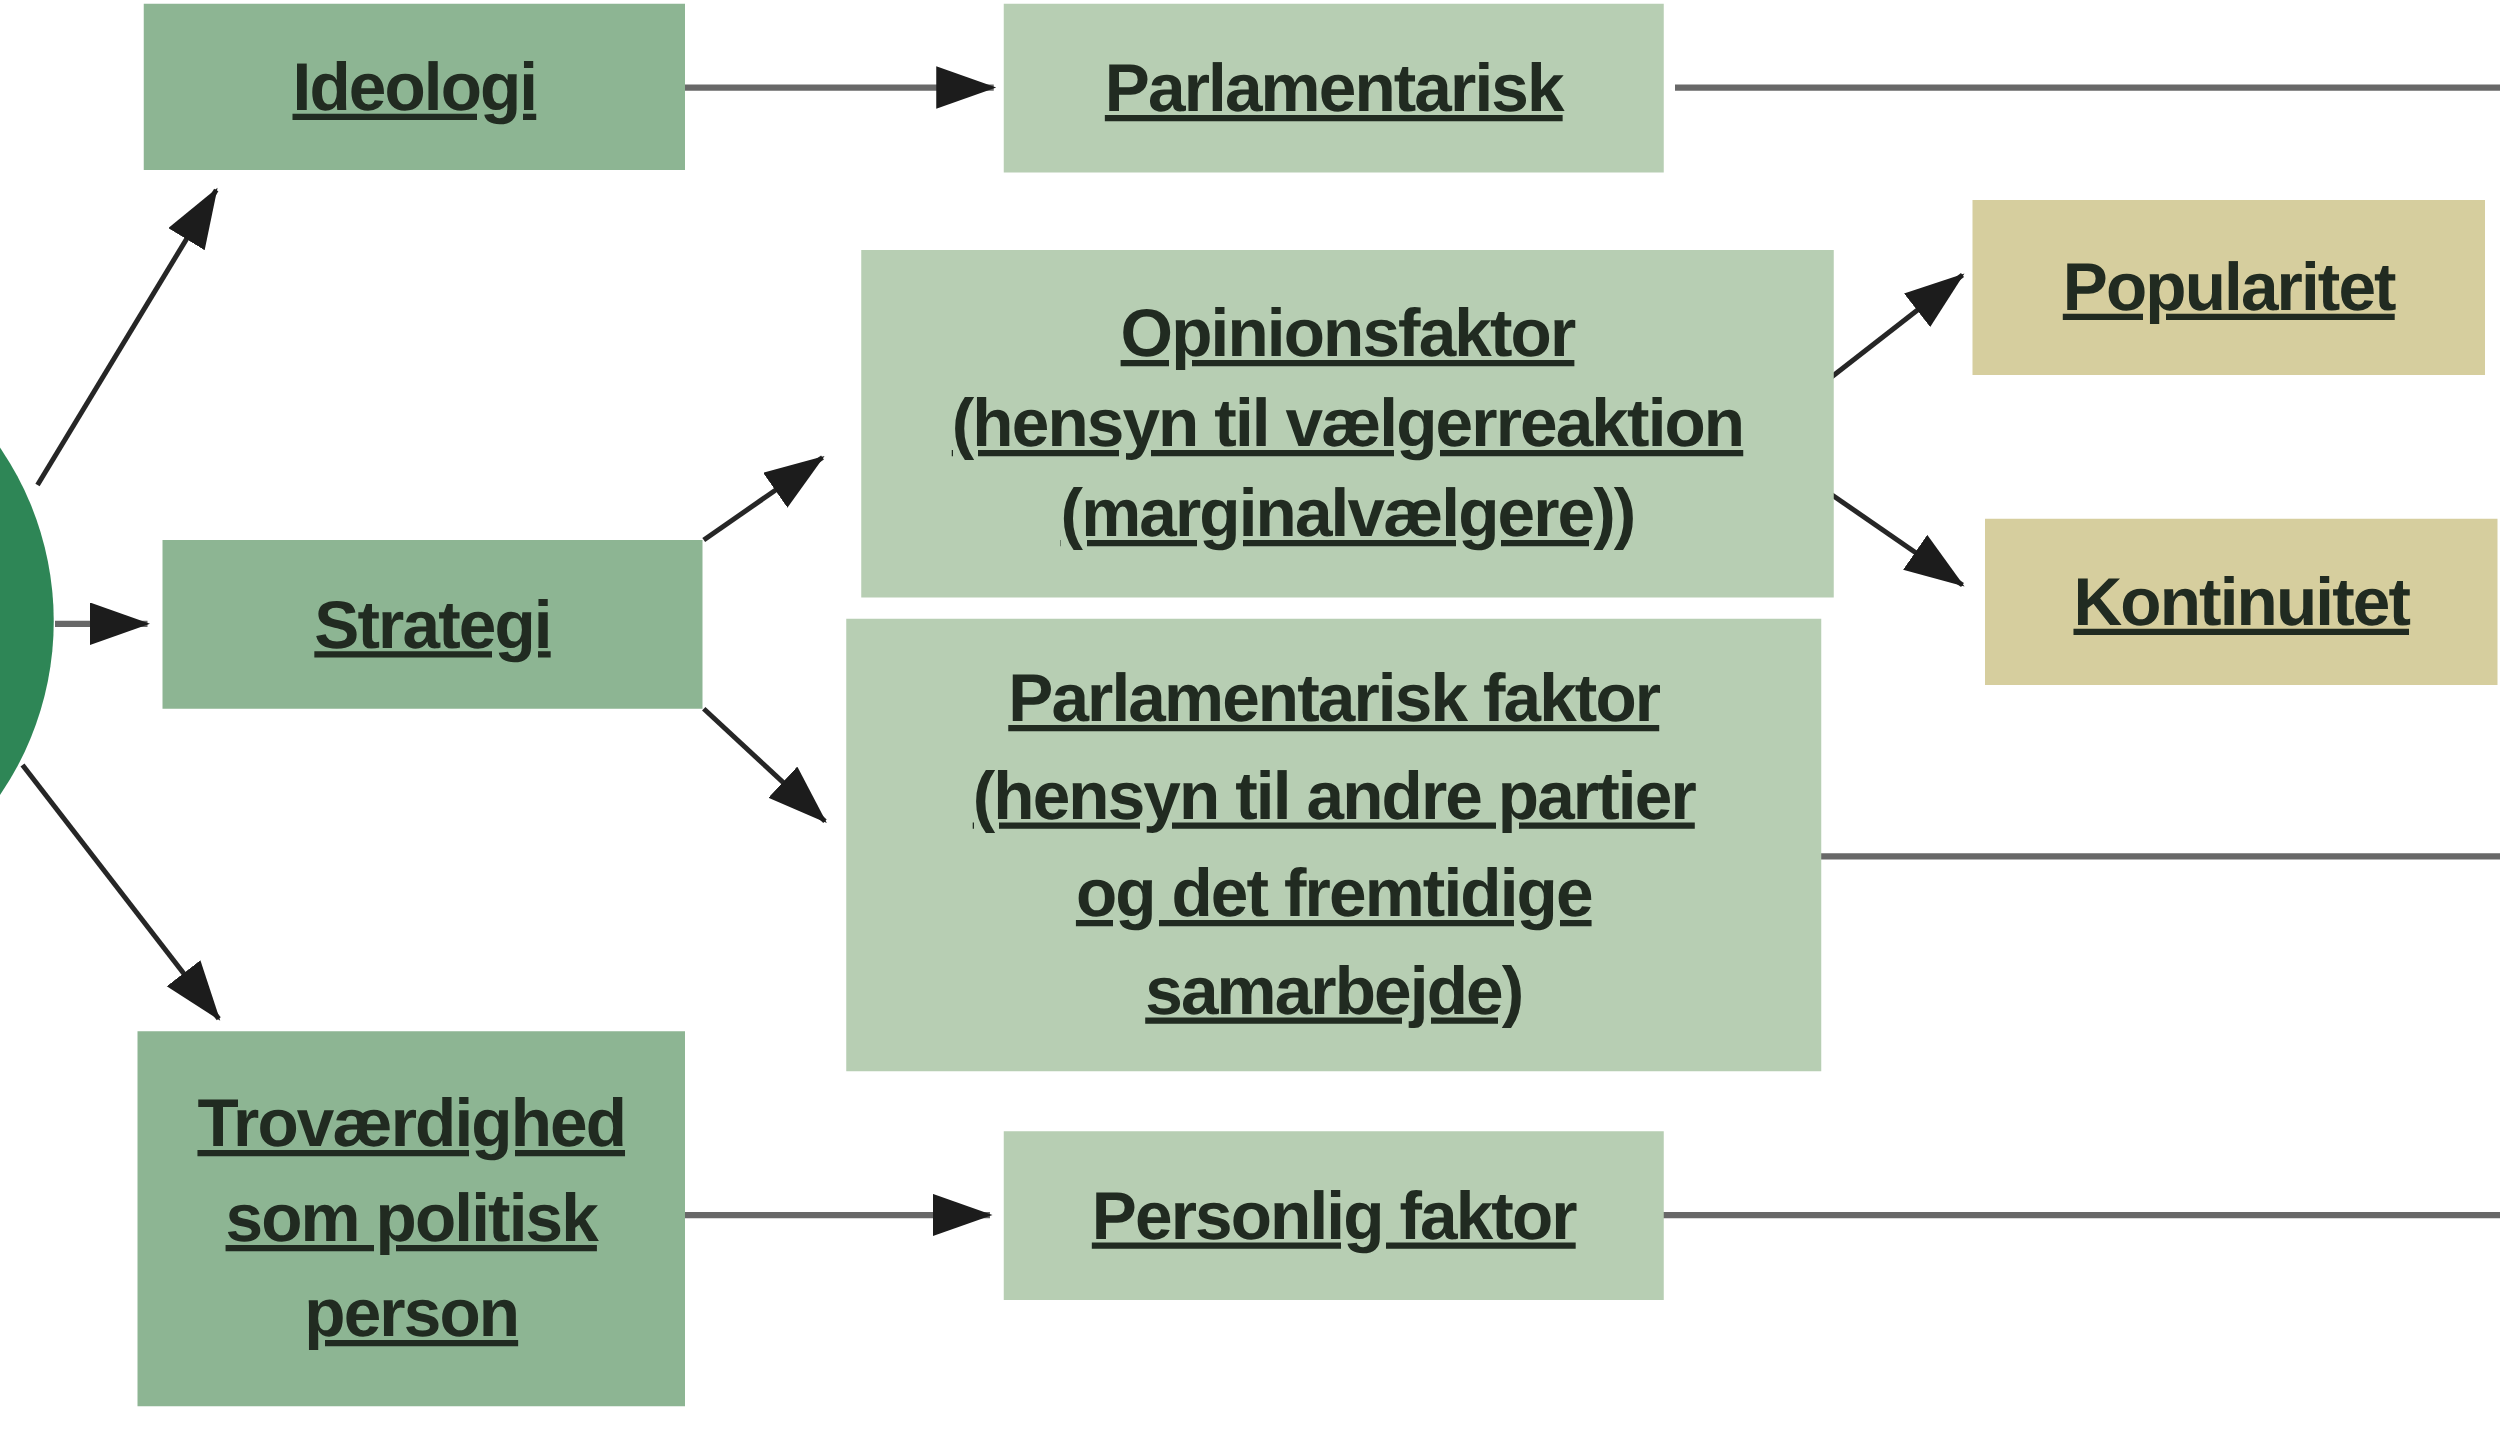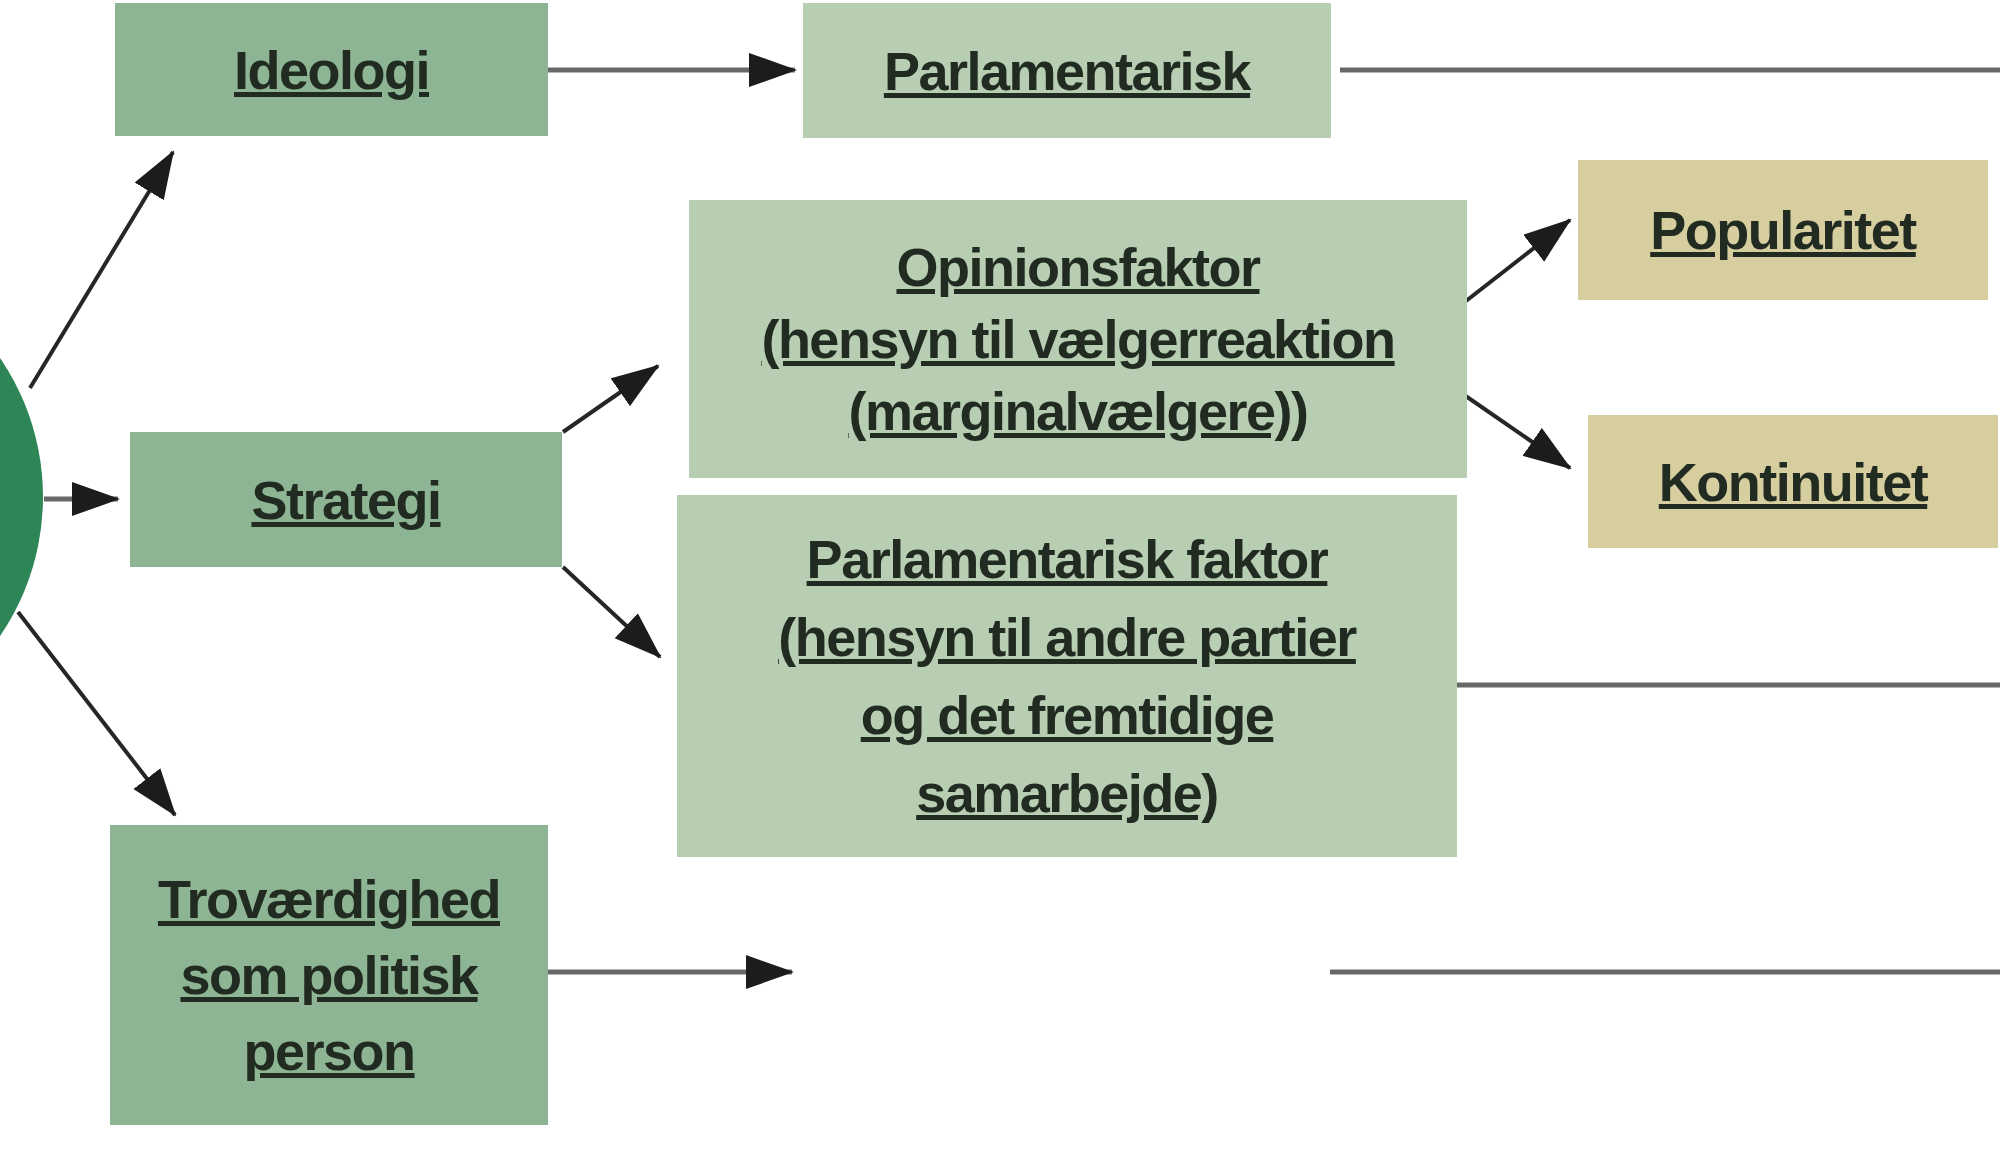--- a/index.html
+++ b/index.html
@@ -103,14 +103,17 @@
   <div class="node tan" style="left:1578px;top:415px;width:410px;height:133px;margin-left:10px;">
     <span>Kontinuitet</span>
   </div>
 
   <div class="node medium lh76" style="left:110px;top:825px;width:438px;height:300px;text-align:center;">
     <span>Troværdighed
 som politisk
 person</span>
   </div>
 
+  <div class="node light" style="left:803px;top:905px;width:528px;height:135px;">
+    <span>Personlig faktor</span>
+  </div>
 
 </div>
 
 </body></html>

